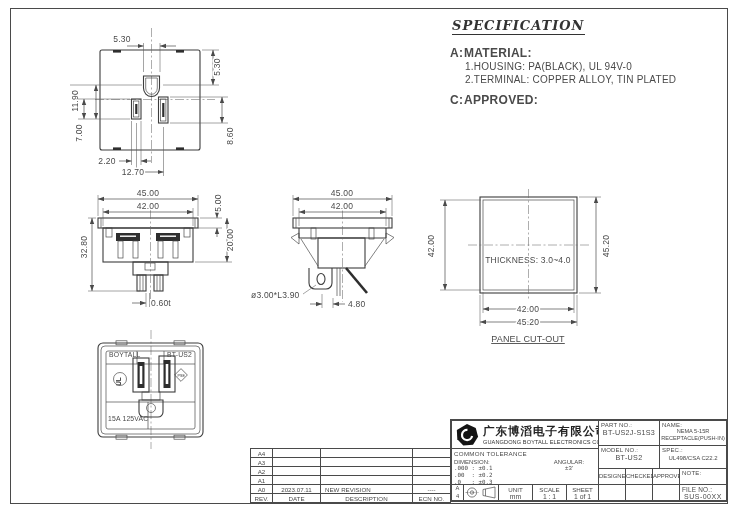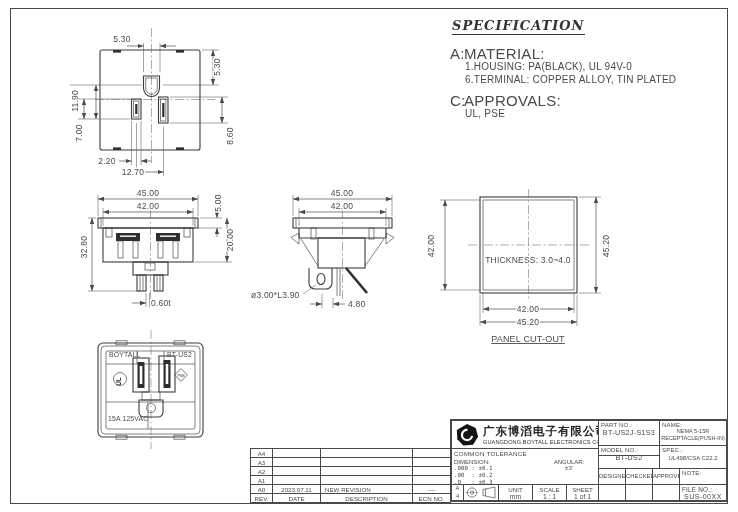--- a/index.html
+++ b/index.html
@@ -17,21 +17,21 @@
   text.d{font-family:"Liberation Sans",sans-serif;font-size:8.5px;fill:#4a4a4a;letter-spacing:.2px;}
   text.t7{font-size:6.8px;} text.t4{font-size:3.6px;}
   .hl{paint-order:stroke;stroke:#ffffff;stroke-width:3px;stroke-linejoin:round;}
   .und{text-decoration:underline;letter-spacing:.8px;}
   
   .spec{position:absolute;left:450px;top:16px;width:280px;}
   .spec-title{display:inline-block;font-family:"DejaVu Serif","Liberation Serif",serif;
       font-style:italic;font-weight:bold;font-size:13px;color:#333;letter-spacing:1px;
       border-bottom:1.4px solid #333;padding-bottom:1px;margin-bottom:12px;margin-left:2px;}
   .spec-sec{margin-bottom:8px;}
-  .spec-head{font-size:15px;line-height:13px;letter-spacing:.3px;}
+  .spec-head{font-size:12px;line-height:13px;letter-spacing:.3px;font-weight:bold;}
   .spec-head .lb{display:inline-block;width:14px;}
   .spec-line{font-size:10px;line-height:13px;letter-spacing:.25px;margin-left:15px;}
   
   .revtbl{position:absolute;left:250px;top:448px;}
   .revtbl table{border-collapse:collapse;table-layout:fixed;width:200px;}
   .revtbl td{border:1px solid #4a4a4a;height:8px;padding:0;font-size:6.2px;color:#4a4a4a;
       text-align:center;overflow:hidden;white-space:nowrap;}
   .revtbl td.l{text-align:left;padding-left:4px;}
   
   .tb{position:absolute;left:450px;top:419px;width:278px;height:83px;border:1px solid #4a4a4a;box-sizing:border-box;}
@@ -302,25 +302,24 @@
     <text x="109" y="357" text-anchor="start" class="d t7">BOYTALL</text>
     <text x="167" y="357" text-anchor="start" class="d t7">BT-US2</text>
     <text x="108" y="421" text-anchor="start" class="d t7">15A 125VAC</text>
   </svg>
 
   <div class="spec">
     <div class="spec-title">SPECIFICATION</div>
     <div class="spec-sec">
       <div class="spec-head"><span class="lb">A:</span><span>MATERIAL:</span></div>
       <div class="spec-line">1.HOUSING: PA(BLACK), UL 94V-0</div>
-      <div class="spec-line">6.TERMINAL: COPPER ALLOY, TIN PLATED</div>
+      <div class="spec-line">2.TERMINAL: COPPER ALLOY, TIN PLATED</div>
     </div>
     <div class="spec-sec">
-      <div class="spec-head"><span class="lb">C:</span><span>APPROVALS:</span></div>
-      <div class="spec-line">UL, PSE</div>
+      <div class="spec-head"><span class="lb">C:</span><span>APPROVED:</span></div>
     </div>
   </div>
 
   <div class="revtbl">
     <table>
       <colgroup>
           <col style="width:22px">
           <col style="width:48px">
           <col style="width:92px">
           <col style="width:38px">
@@ -370,21 +369,21 @@
     <div class="cell logo-row" style="left:0;top:0;width:148px;height:29px">
       <svg width="24" height="24" viewBox="0 0 26 26" style="position:static">
         <path d="M13,1 L22.5,5.5 L25,15 L19.5,23.5 L9,24.5 L2.5,17.5 L2,7.5 Z" fill="#141414"></path>
         <path d="M13.5,7.5 a5.5,5.5 0 1 0 5,6.5" fill="none" stroke="#fff" stroke-width="2.4"></path>
       </svg>
       <div>
         <div class="cn">广东博滔电子有限公司</div>
         <div class="en">GUANGDONG BOYTALL ELECTRONICS CO.,LTD</div>
       </div>
     </div>
-    <div class="cell" style="left:147px;top:0;width:62px;height:36px">
+    <div class="cell" style="left:147px;top:0;width:62px;height:26px">
       <div class="lab">PART NO.:</div>
       <div class="val">BT-US2J-S1S3</div>
     </div>
     <div class="cell" style="left:208px;top:0;width:68px;height:26px">
       <div class="lab">NAME:</div>
       <div class="ctr sm">NEMA 5-15R</div>
       <div class="ctr sm">RECEPTACLE(PUSH-IN)</div>
     </div>
     <div class="cell" style="left:147px;top:25px;width:62px;height:24px">
       <div class="lab">MODEL NO.:</div>

